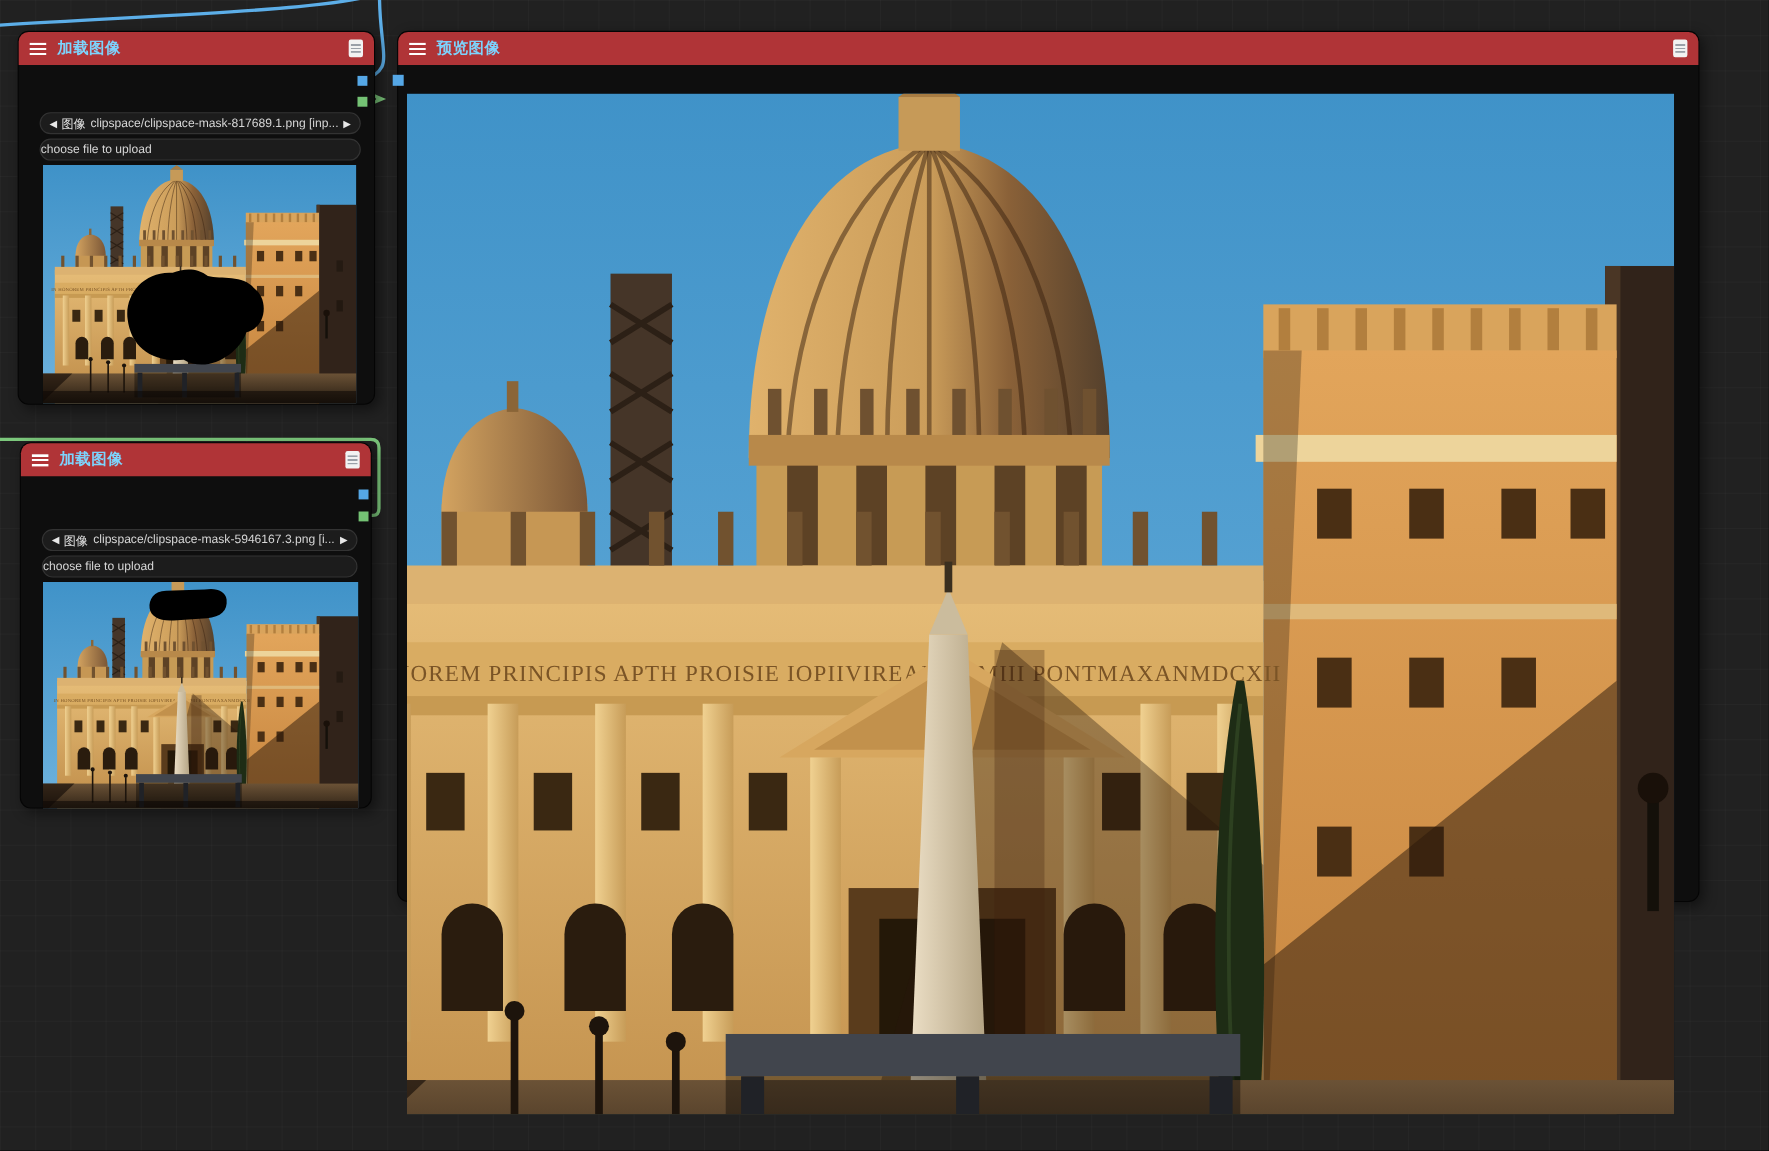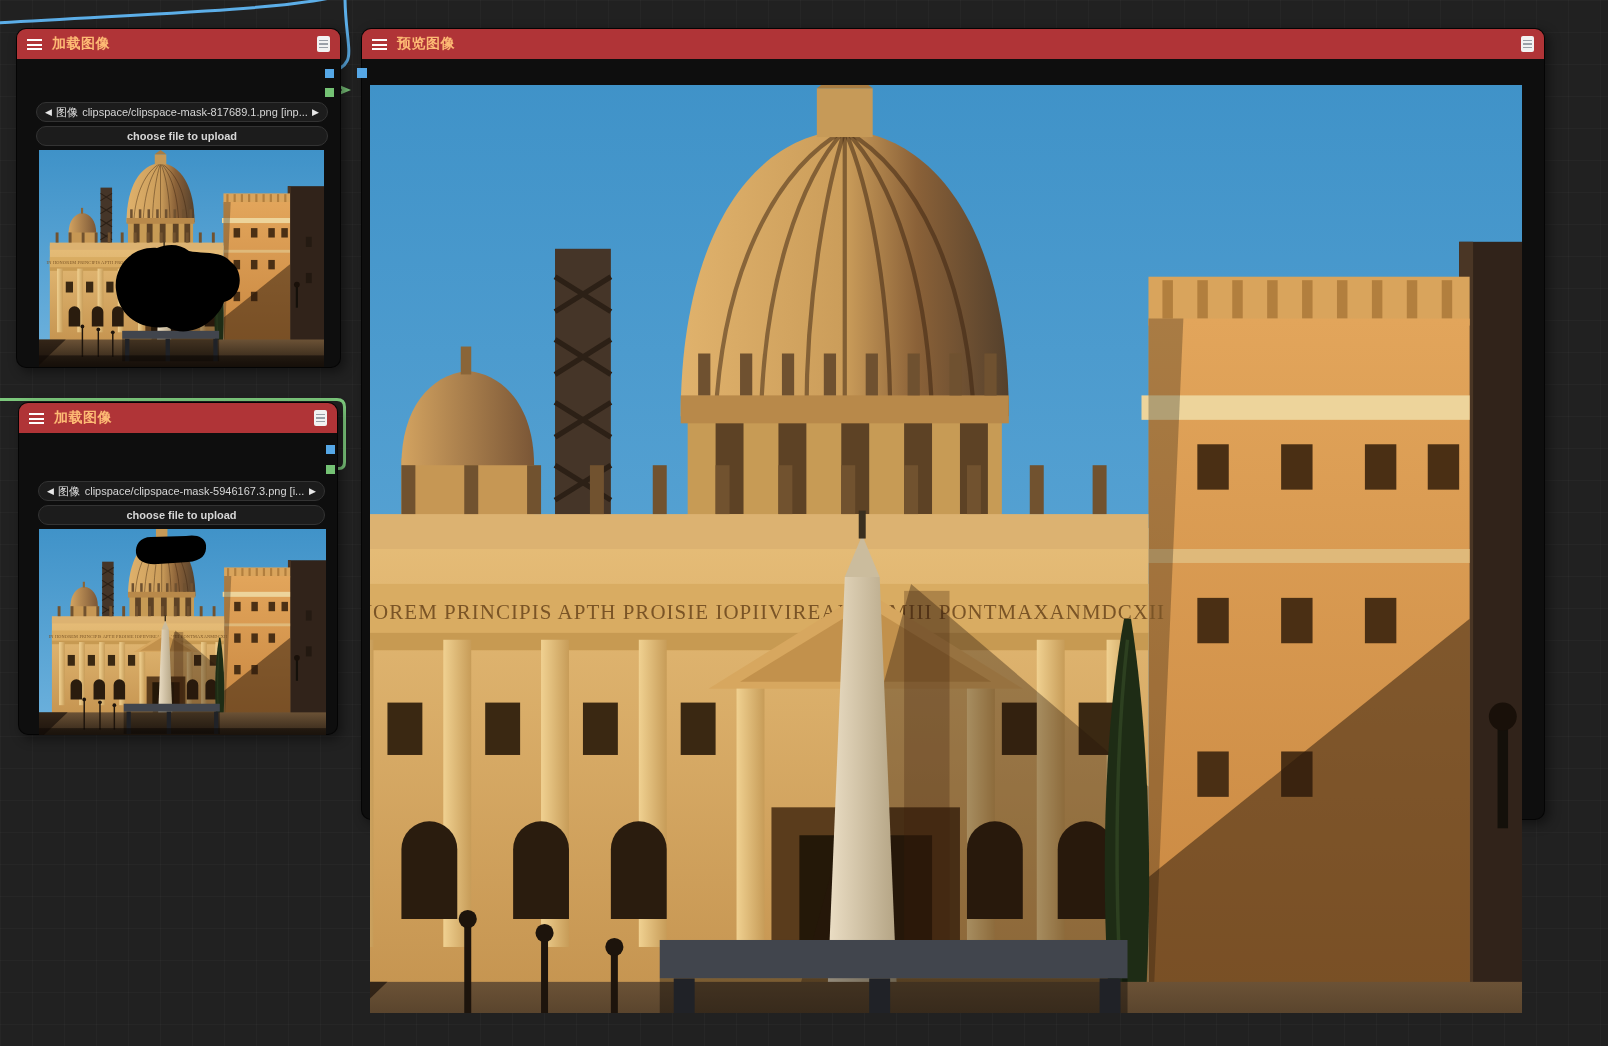--- a/index.html
+++ b/index.html
@@ -13,21 +13,21 @@
   }
   .wire-layer{position:absolute;left:0;top:0;z-index:1;pointer-events:none;}
   .node{
     position:absolute;background:#0e0e0e;border-radius:10px;z-index:2;
     border:1px solid rgba(0,0,0,.65);
     box-shadow:4px 4px 12px rgba(0,0,0,.45);
     box-sizing:border-box;
   }
   .node-header{
     height:30px;background:#b03437;border-radius:9px 9px 0 0;
-    display:flex;align-items:center;padding:0 10px;color:#fdba74;gap:10px;
+    display:flex;align-items:center;padding:0 10px;color:#7dd3fc;gap:10px;
   }
   .hamburger{
     width:15px;height:11px;flex:0 0 auto;
     background:linear-gradient(#fff 0 2px,transparent 2px 4.5px,#fff 4.5px 6.5px,transparent 6.5px 9px,#fff 9px 11px);
   }
   .node-title{font-size:14px;font-weight:bold;letter-spacing:.5px;white-space:nowrap;}
   .doc-icon{
     margin-left:auto;width:13px;height:16px;background:#f2f2f2;border-radius:2px;
     position:relative;flex:0 0 auto;
   }
@@ -39,21 +39,21 @@
   .slot.image{background:#55a7e6;}
   .slot.mask{background:#74c274;}
   .pill{
     position:absolute;left:19px;right:12px;height:20px;border-radius:10px;
     background:#1c1c1c;border:1px solid #333;box-sizing:border-box;
     display:flex;align-items:center;color:#d6d6d6;font-size:11px;
   }
   .pill .arrow{color:#e8e8e8;font-size:9px;flex:0 0 auto;}
   .pill .combo-label{margin-left:4px;color:#e0e0e0;}
   .pill .combo-value{flex:1;text-align:center;overflow:hidden;white-space:nowrap;padding:0 0;}
-  .pill.btn{justify-content:center;font-weight:bold;}
+  .pill.btn{}
   .thumb{position:absolute;overflow:hidden;background:#000;}
   .thumb svg{display:block;}
   .mask-overlay{position:absolute;left:0;top:0;}
   .preview-img{position:absolute;overflow:hidden;background:#000;}
 </style>
 </head>
 <body>
 
 <svg width="0" height="0" style="position:absolute" aria-hidden="true">
   <defs>

